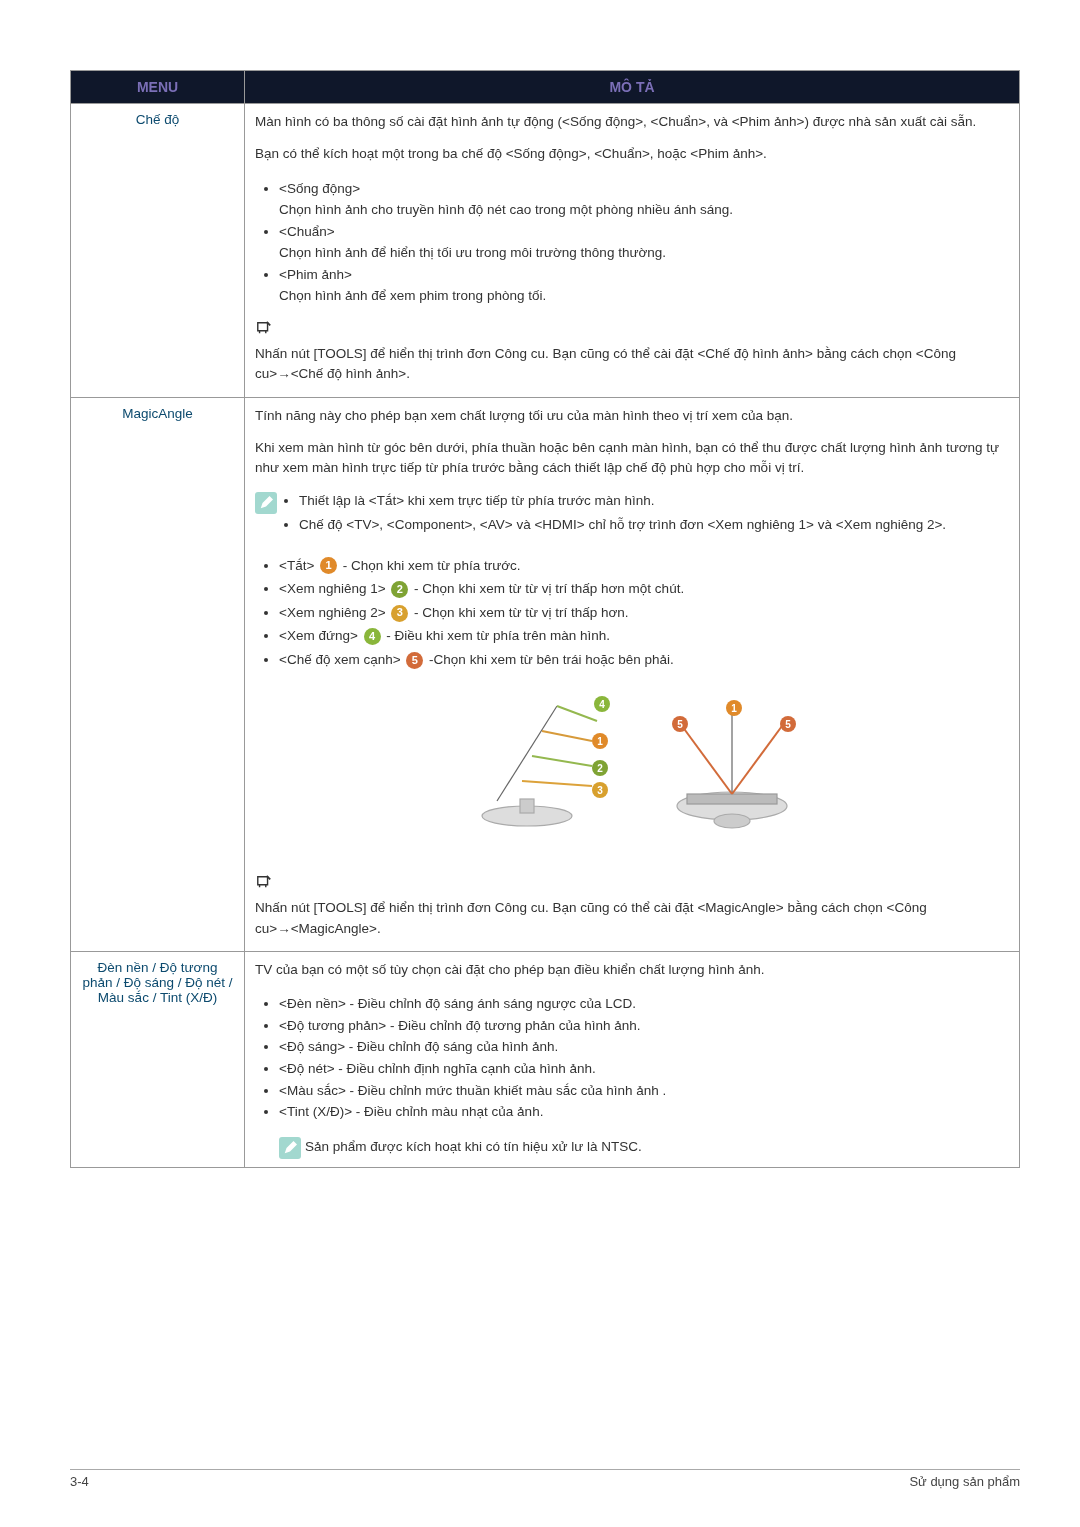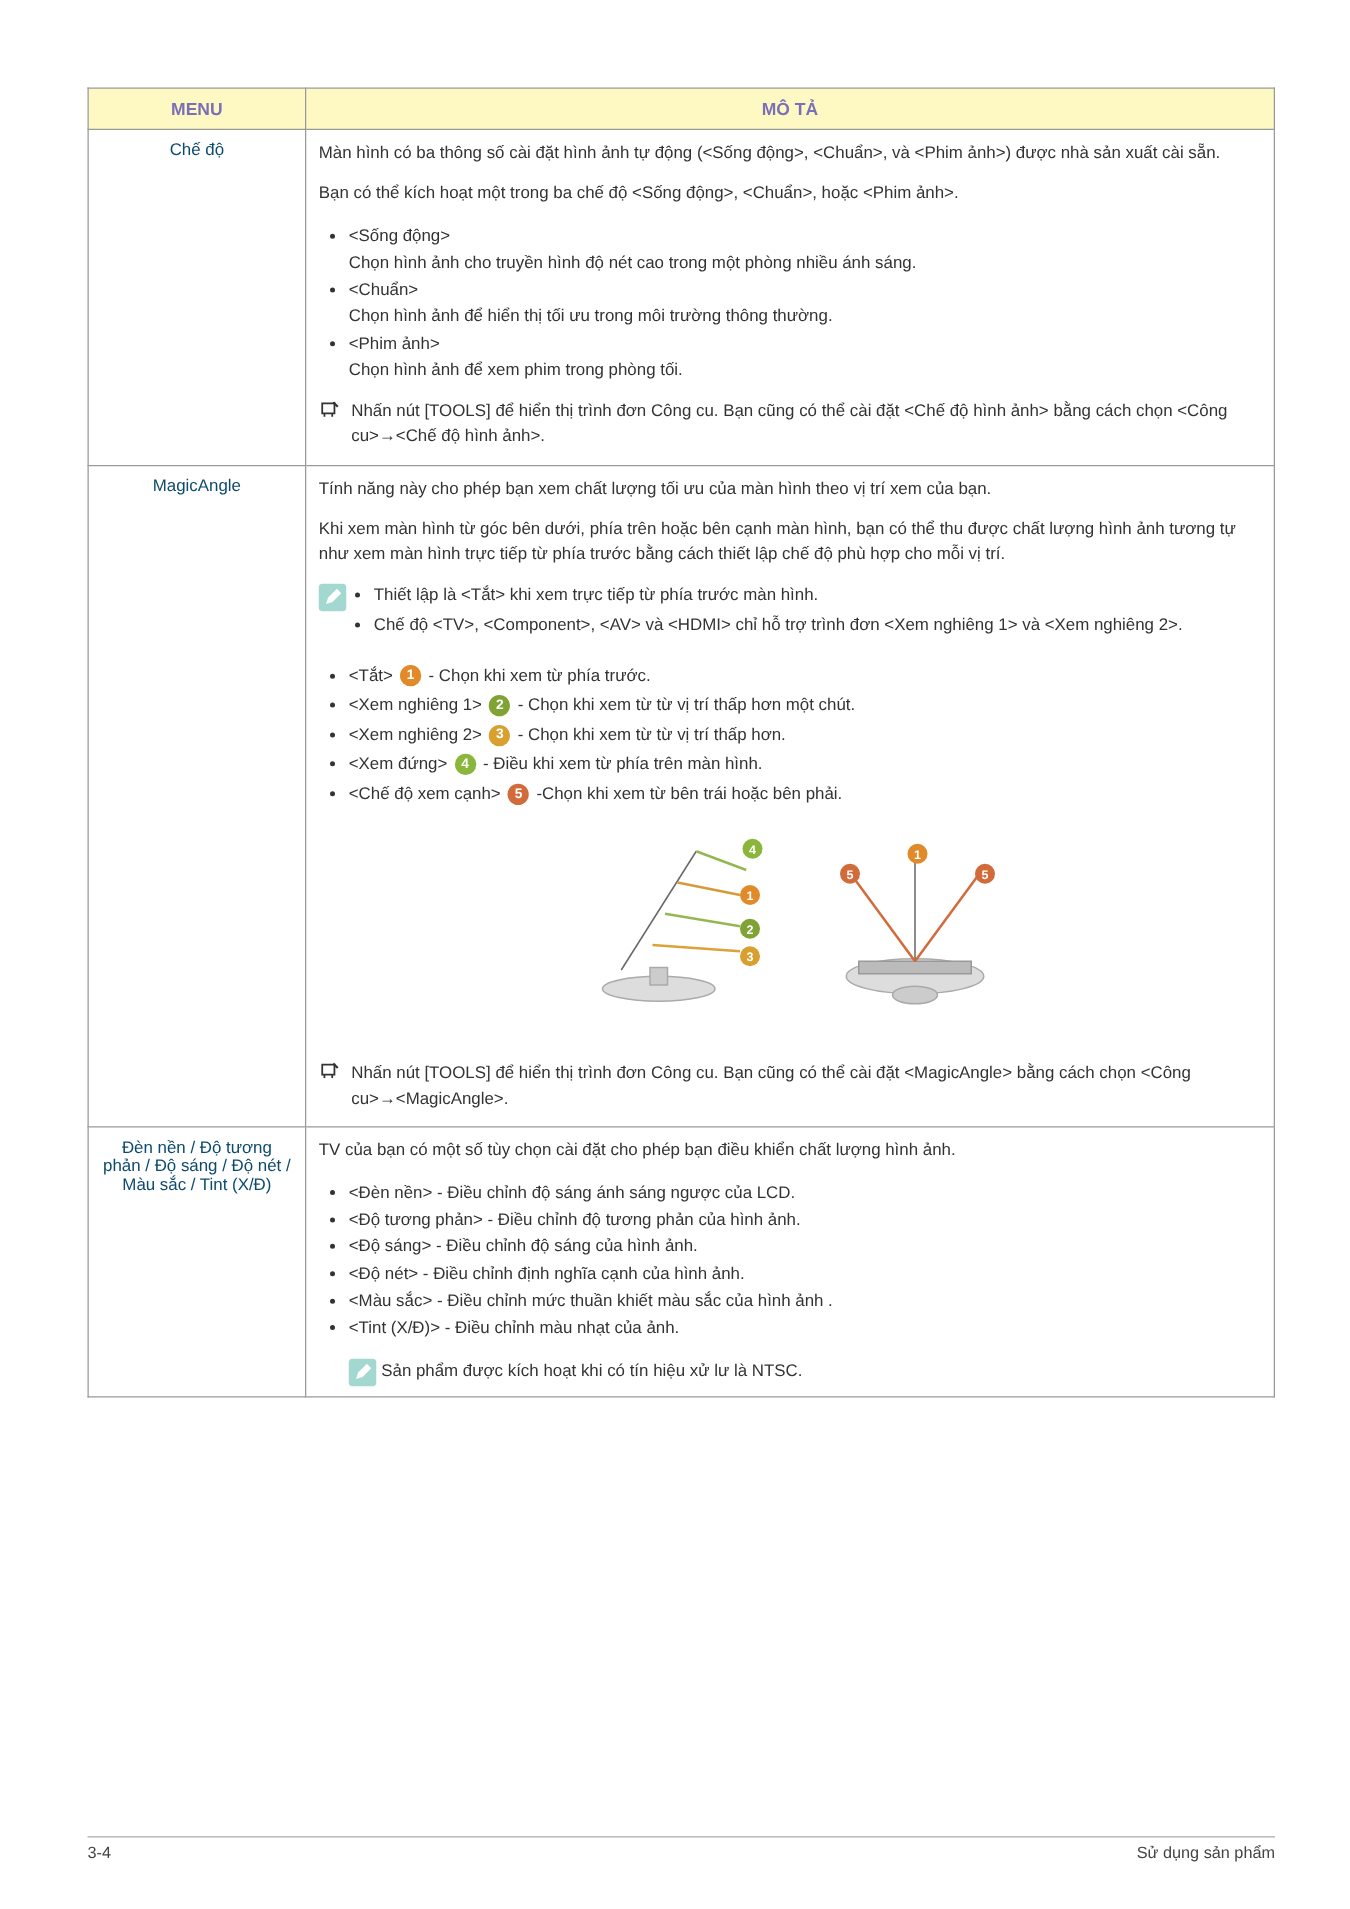--- a/index.html
+++ b/index.html
@@ -18,21 +18,21 @@
   table.main {
     width: 100%;
     border-collapse: collapse;
   }
   table.main th, table.main td {
     border: 1px solid #999;
     vertical-align: top;
     padding: 8px 10px;
   }
   table.main th {
-    background: #fef9c3;
+    background: #0f172a;
     color: #7b6fb7;
     font-weight: bold;
     text-align: center;
     font-size: 14px;
     padding: 8px 4px;
   }
   .col-menu { width: 165px; }
   .col-desc { }
   .row-label {
     color: #0c4a6e;
@@ -43,20 +43,21 @@
   p { margin: 0 0 12px 0; line-height: 1.5; }
   ul { margin: 13px 0 12px 0; padding-left: 24px; }
   ul li { line-height: 1.6; margin-bottom: 2px; }
   ul.tight li { margin-bottom: 0; }
   .tool-line {
     display: flex;
     align-items: flex-start;
     gap: 8px;
     margin: 12px 0 4px 0;
     line-height: 1.5;
+    flex-direction: column;
   }
   .tool-icon {
     flex: 0 0 auto;
     display: inline-block;
     margin-top: 1px;
   }
   .tool-icon svg { width: 18px; height: 16px; display: block; }
   .info-box {
     display: flex;
     align-items: flex-start;
@@ -156,21 +157,21 @@
           </span>
           <span>Nhấn nút [TOOLS] để hiển thị trình đơn Công cu. Bạn cũng có thể cài đặt &lt;Chế độ hình ảnh&gt; bằng cách chọn &lt;Công cu&gt;→&lt;Chế độ hình ảnh&gt;.</span>
         </div>
       </td>
     </tr>
 
     <tr>
       <td class="row-label">MagicAngle</td>
       <td>
         <p>Tính năng này cho phép bạn xem chất lượng tối ưu của màn hình theo vị trí xem của bạn.</p>
-        <p>Khi xem màn hình từ góc bên dưới, phía trên hoặc bên cạnh màn hình, bạn có thể thu được chất lượng hình ảnh tương tự như xem màn hình trực tiếp từ phía trước bằng cách thiết lập chế độ phù hợp cho mỗi vị trí.</p>
+        <p>Khi xem màn hình từ góc bên dưới, phía thuần hoặc bên cạnh màn hình, bạn có thể thu được chất lượng hình ảnh tương tự như xem màn hình trực tiếp từ phía trước bằng cách thiết lập chế độ phù hợp cho mỗi vị trí.</p>
 
         <div class="info-box">
           <span class="info-icon">
             <svg viewBox="0 0 16 16">
                 <path d="M2 14 L4 8 L12 0 L16 4 L8 12 L2 14 Z" fill="#fff"></path>
               </svg>
           </span>
           <div class="info-body">
             <ul>
               <li>Thiết lập là &lt;Tắt&gt; khi xem trực tiếp từ phía trước màn hình.</li>

